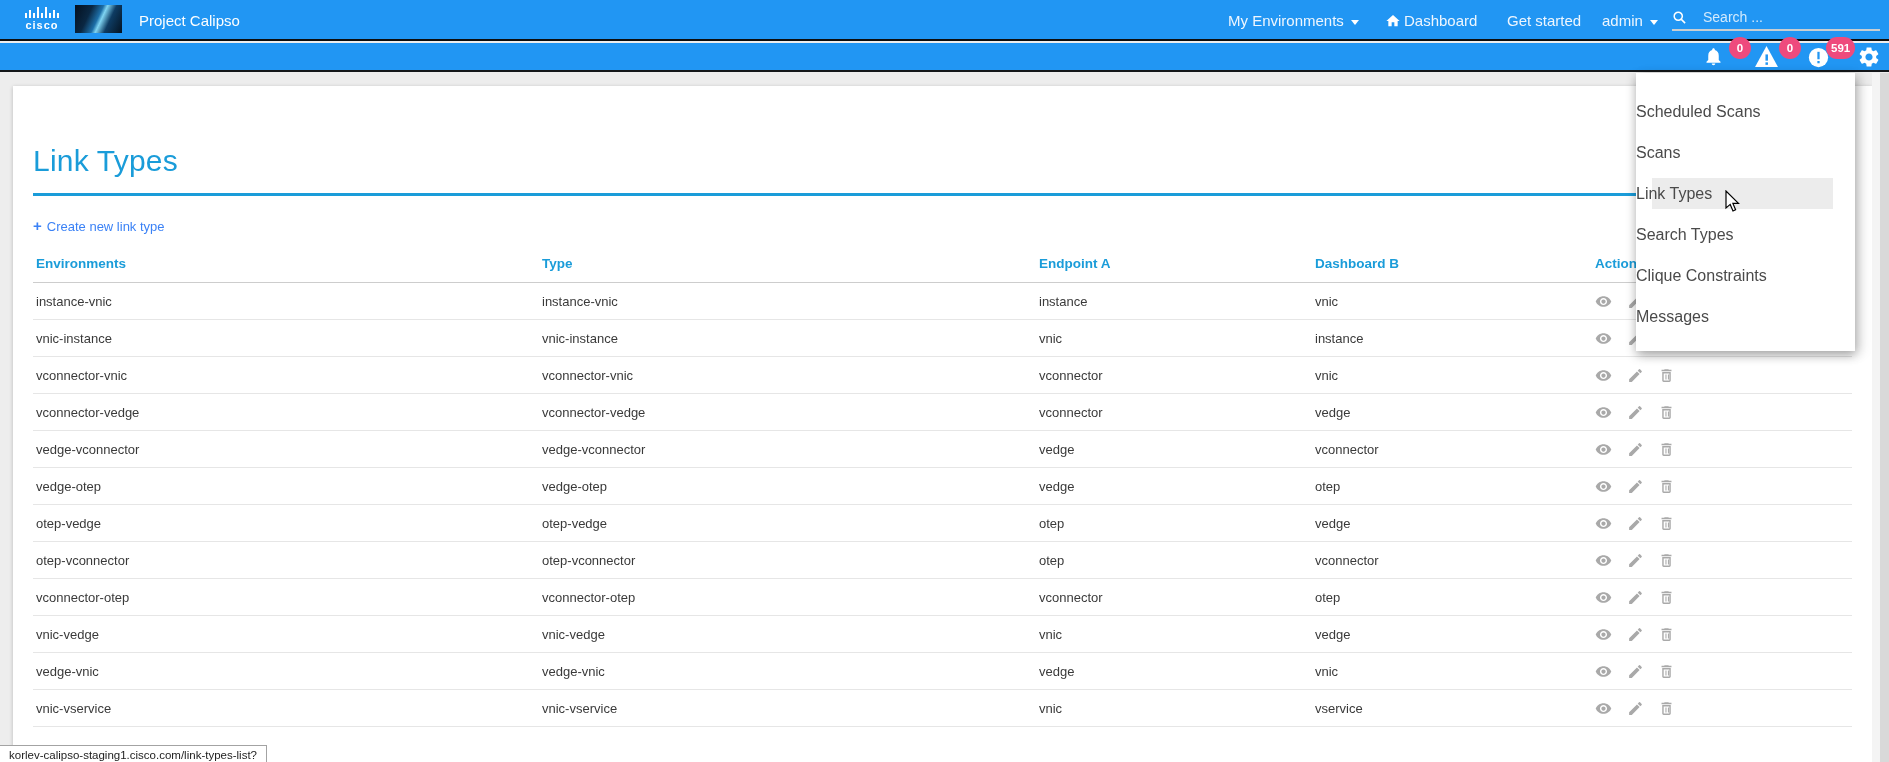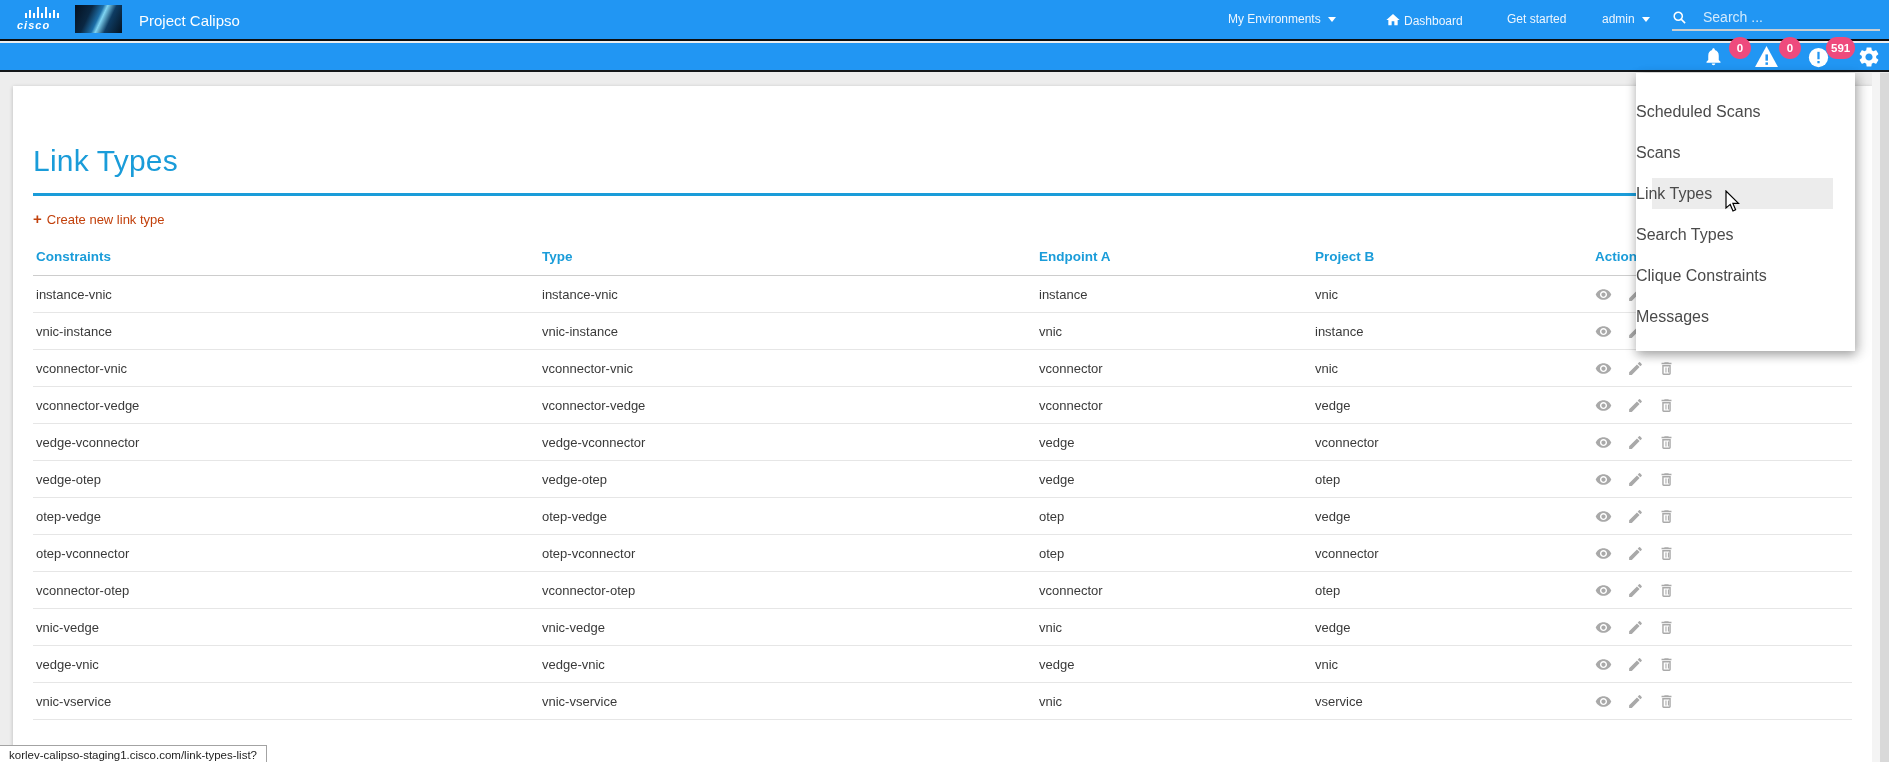--- a/index.html
+++ b/index.html
@@ -14,32 +14,32 @@
   
   .topbar {
     position:absolute; left:0; top:0; width:1889px; height:41px;
     background:#2196f3; border-bottom:2px solid #0d0d0d; z-index:20;
   }
   .subbar {
     position:absolute; left:0; top:43px; width:1889px; height:29px;
     background:#2196f3; border-bottom:2px solid #14171a; z-index:20;
   }
 
-  .cisco-logo { position:absolute; left:17px; top:6px; width:50px; text-align:left; color:#fff;font-style:italic; }
+  .cisco-logo { position:absolute; left:17px; top:6px; width:50px; text-align:center; color:#fff; }
   .cisco-bars { display:flex; align-items:flex-end; justify-content:center; gap:2px; height:12px; }
   .cisco-bars i { display:block; width:2px; background:#fff; }
   .cisco-word { font-size:11px; font-weight:bold; letter-spacing:1px; line-height:11px; margin-top:2px; }
 
   .brand-img {
     position:absolute; left:75px; top:5px; width:47px; height:28px;
     background:linear-gradient(115deg,#04101f 0%,#0a2742 30%,#1d6fa8 48%,#7fd4f2 55%,#0e3c63 70%,#041220 100%);
   }
   .brand-title { position:absolute; left:139px; top:12px; font-size:15px; color:#fdfefe; }
 
-  .nav-item { position:absolute; top:12px; font-size:12px; color:#eef6fe; white-space:nowrap; cursor:pointer; }
+  .nav-item { position:absolute; top:12px; font-size:15px; color:#eef6fe; white-space:nowrap; cursor:pointer; }
   .caret { display:inline-block; width:0; height:0; border-left:4px solid transparent;
            border-right:4px solid transparent; border-top:5px solid #fff; margin-left:7px; vertical-align:middle; }
   .home-svg { width:16px; height:16px; fill:#fff; vertical-align:-3px; margin-right:3px; }
 
   .searchbox { position:absolute; left:1672px; top:5px; width:208px; height:26px;
                border-bottom:2px solid #c9ced2; display:flex; align-items:center; }
   .searchbox svg { width:15px; height:15px; stroke:#fff; fill:none; stroke-width:2.4; flex:0 0 auto; }
   .searchbox input { background:transparent; border:none; outline:none; color:#fff;
                      font-size:14px; font-family:"Liberation Sans",sans-serif; margin-left:16px; width:170px; }
   .searchbox input::placeholder { color:rgba(255,255,255,.8); }
@@ -54,21 +54,21 @@
   }
 
   
   .card {
     position:absolute; left:13px; top:86px; width:1859px; height:676px;
     background:#fff; box-shadow:0 1px 4px rgba(0,0,0,.22);
     padding:58px 20px 0 20px; z-index:5;
   }
   .page-title { font-size:30px; font-weight:400; color:#1a9cd9; letter-spacing:.2px; }
   .title-rule { border:none; height:3px; background:#1a9cd9; margin-top:15px; }
-  .create-link { margin-top:14px; font-size:13px; color:#c2410c; cursor:pointer; display:inline-block;text-align:right; }
+  .create-link { margin-top:21px; font-size:13px; color:#3b82f6; cursor:pointer; display:inline-block;text-align:right; }
   .create-link .plus { font-weight:bold; font-size:15px; margin-right:5px; }
 
   table { width:100%; border-collapse:collapse; table-layout:fixed; margin-top:13px; }
   th { text-align:left; font-size:13.5px; font-weight:bold; color:#1a9cd9;
        padding:8px 3px 11px 3px; border-bottom:1px solid #cdcdcd; }
   td { font-size:13px; color:#3a3a3a; height:37px; padding:0 3px; border-bottom:1px solid #e6e6e6; }
   .actions { white-space:nowrap; }
   .act { display:inline-block; margin-right:11px; cursor:pointer; }
   .act svg { width:17px; height:17px; fill:#a9a9a9; vertical-align:middle; }
 
@@ -187,24 +187,24 @@
   <table>
     <colgroup>
         <col style="width:506px">
         <col style="width:497px">
         <col style="width:276px">
         <col style="width:280px">
         <col>
       </colgroup>
     <thead>
       <tr>
-        <th>Constraints</th>
+        <th>Environments</th>
         <th>Type</th>
         <th>Endpoint A</th>
-        <th>Project B</th>
+        <th>Dashboard B</th>
         <th>Action</th>
       </tr>
     </thead>
     <tbody>
   <tr>
     <td>instance-vnic</td>
     <td>instance-vnic</td>
     <td>instance</td>
     <td>vnic</td>
     <td class="actions">

